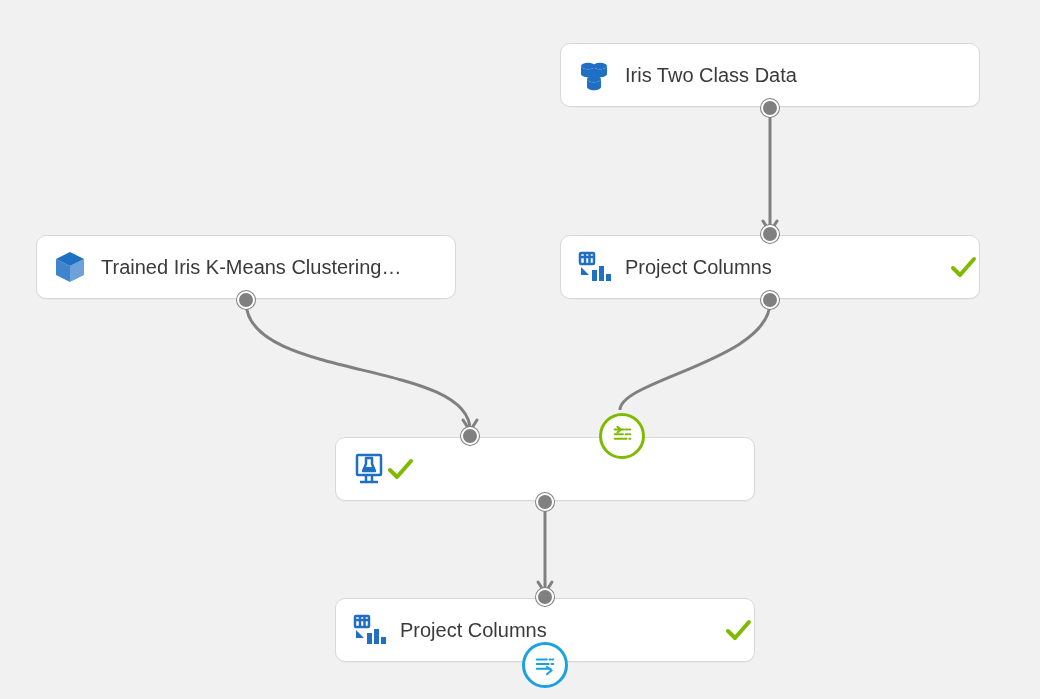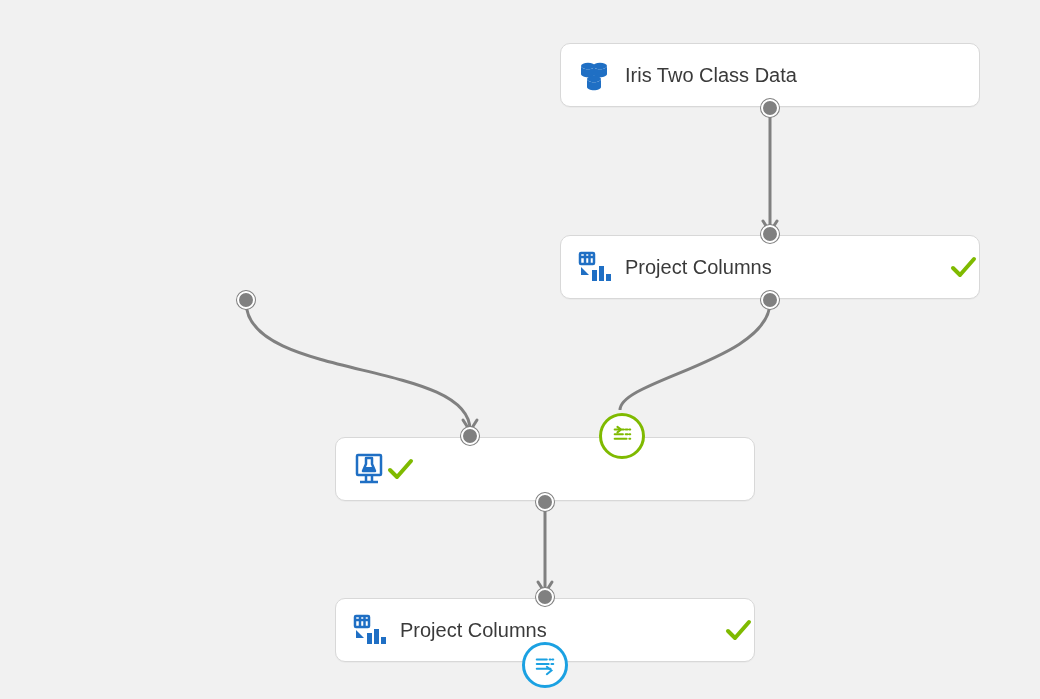--- a/index.html
+++ b/index.html
@@ -67,20 +67,32 @@
           <path d="M16 8v8c0 1.8 3.1 3.2 7 3.2s7-1.4 7-3.2V8c0 1.8-3.1 3.2-7 3.2S16 9.8 16 8z"></path>
           <ellipse cx="17" cy="21" rx="7" ry="3.2"></ellipse>
           <path d="M10 21v8c0 1.8 3.1 3.2 7 3.2s7-1.4 7-3.2v-8c0 1.8-3.1 3.2-7 3.2s-7-1.4-7-3.2z"></path>
         </g>
       </svg>
     </span>
     <span class="label">Iris Two Class Data</span>
   </div>
   <div class="port" style="left:770px;top:108px;"></div>
 
+  <div class="node" style="left:36px;top:235px;">
+    <span class="icon">
+      <svg viewBox="0 0 34 34" width="34" height="34">
+        <g fill="#1f6fc4">
+          <path d="M17 2 L31 9 L17 16 L3 9 Z"></path>
+          <path d="M3 9 L17 16 L17 32 L3 25 Z" opacity="0.85"></path>
+          <path d="M31 9 L17 16 L17 32 L31 25 Z" opacity="0.65"></path>
+        </g>
+      </svg>
+    </span>
+    <span class="label">Trained Iris K-Means Clustering…</span>
+  </div>
   <div class="port" style="left:246px;top:300px;"></div>
 
   <div class="node" style="left:560px;top:235px;">
     <span class="icon">
       <svg viewBox="0 0 34 34" width="34" height="34">
         <g fill="none" stroke="#1f6fc4" stroke-width="2.5">
           <rect x="3" y="3" width="14" height="11" rx="1"></rect>
           <line x1="3" y1="7" x2="17" y2="7"></line>
           <line x1="8" y1="3" x2="8" y2="14"></line>
           <line x1="12.5" y1="3" x2="12.5" y2="14"></line>

